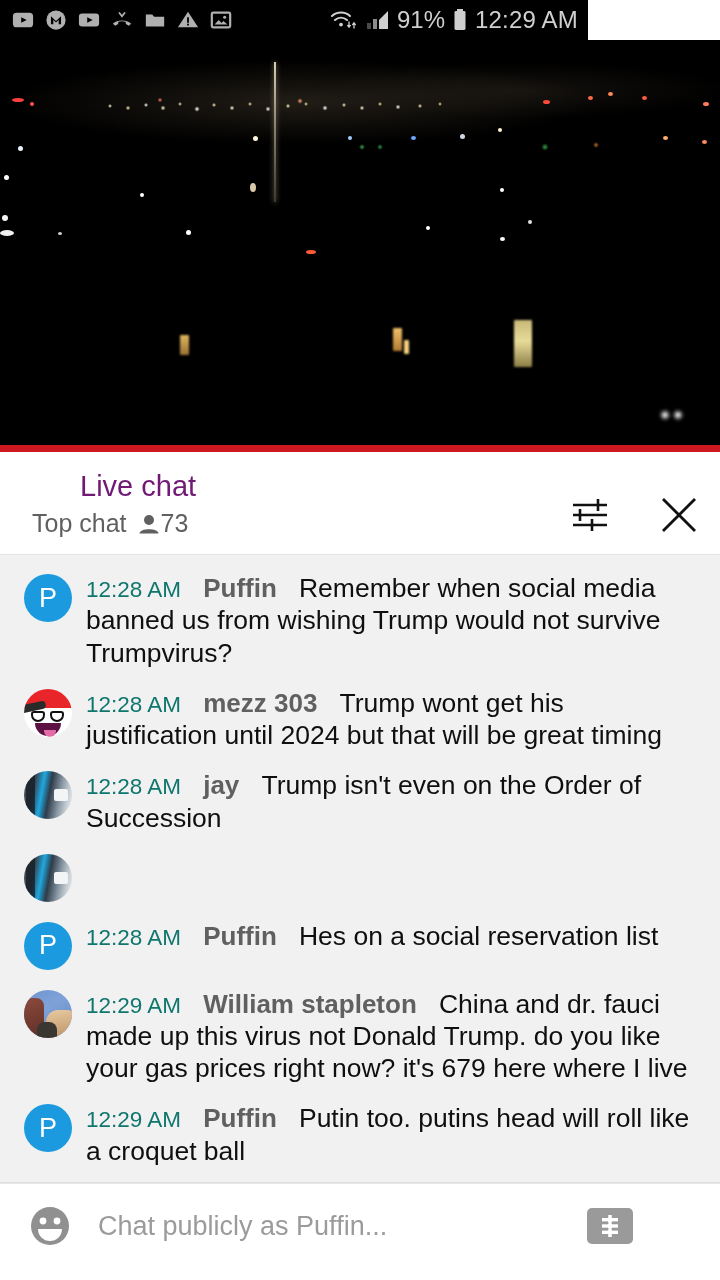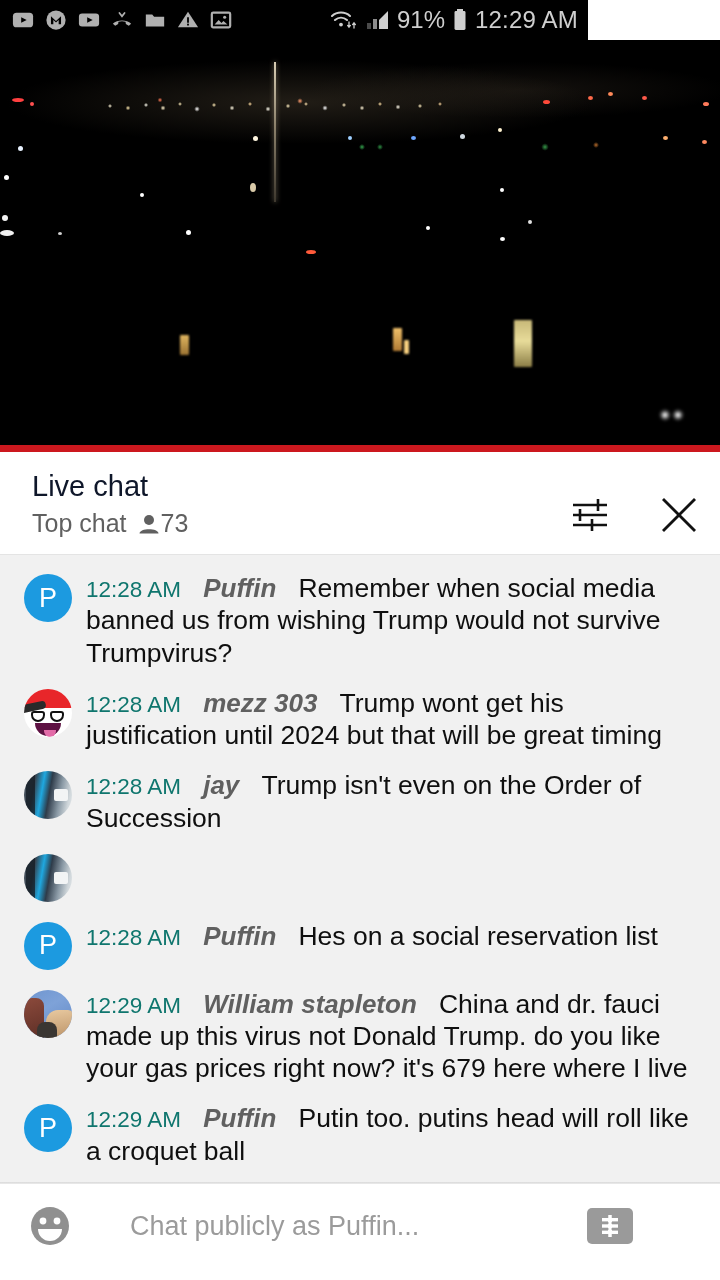--- a/index.html
+++ b/index.html
@@ -88,21 +88,21 @@
   .progress{
     position:absolute; left:0; top:445px; width:720px; height:7px; background:#cc181e;
   }
 
   
   .chat-header{
     position:absolute; top:452px; left:0; width:720px; height:103px;
     background:#fff; display:flex; align-items:flex-start; padding:18px 18px 0 32px;
   }
   .ch-titles{ display:flex; flex-direction:column; }
-  .ch-title{ font-size:29px; color:#0f172a; font-weight:400; line-height:1.12; }
+  .ch-title{ font-size:29px; color:#701a75; font-weight:400; line-height:1.12;margin-left:48px; }
   .ch-sub{ display:flex; align-items:center; gap:10px; margin-top:7px; }
   .ch-subtext{ font-size:25px; color:#606060; }
   .ch-count{ display:flex; align-items:flex-end; gap:0; color:#606060; font-size:25px; }
   .ch-actions{ margin-left:auto; display:flex; align-items:center; gap:44px; padding-top:22px; }
   .icon-btn{ display:flex; align-items:center; justify-content:center; cursor:pointer; }
   .hdr-divider{
     position:absolute; top:554px; left:0; width:720px; height:1px; background:#e4e4e4;
   }
 
   
@@ -115,21 +115,21 @@
     width:48px; height:48px; border-radius:50%; flex:0 0 48px; margin-top:2px;
     overflow:hidden; position:relative; background:#cfcfcf;
   }
   .av-initial{
     width:100%; height:100%; display:flex; align-items:center; justify-content:center;
     color:#fff; font-size:27px; font-weight:400;
   }
   .msg-body{ padding-left:14px; flex:1; }
   .msg-line{ font-size:26.5px; line-height:1.21; color:#0f0f0f; }
   .ts{ color:#0f766e; font-size:22.5px; }
-  .author{ color:#606060; font-weight:bold; font-size:26px;font-style:italic; }
+  .author{ color:#606060; font-weight:bold; font-size:26px; }
   .text{ color:#0f0f0f; }
 
   
   .av-awesome{ background:#ffffff; }
   .av-awesome .cap{
     position:absolute; left:-2px; top:-1px; width:52px; height:20px;
     background:#e8262a; border-radius:26px 26px 8px 8px;
   }
   .av-awesome .brim{
     position:absolute; left:-4px; top:14px; width:26px; height:8px;
@@ -177,21 +177,21 @@
     background:#3a3632; border-radius:8px 8px 0 0;
   }
 
   
   .input-sep{
     position:absolute; top:1182px; left:0; width:720px; height:2px;
     background:linear-gradient(180deg,#d9d9d9,#ececec);
   }
   .input-bar{
     position:absolute; top:1184px; left:0; width:655px; height:96px;
-    background:#fff; display:flex; align-items:center; padding:0 22px 12px 26px;gap:32px;
+    background:#fff; display:flex; align-items:center; padding:0 22px 12px 26px;
   }
   .placeholder{
     flex:1; padding-left:24px; font-size:27px; color:#9b9b9b;
   }
   .superchat{
     width:46px; height:36px; background:#9a9a9a; border-radius:5px;
     display:flex; align-items:center; justify-content:center; cursor:pointer;
   }
 </style>
 </head>

